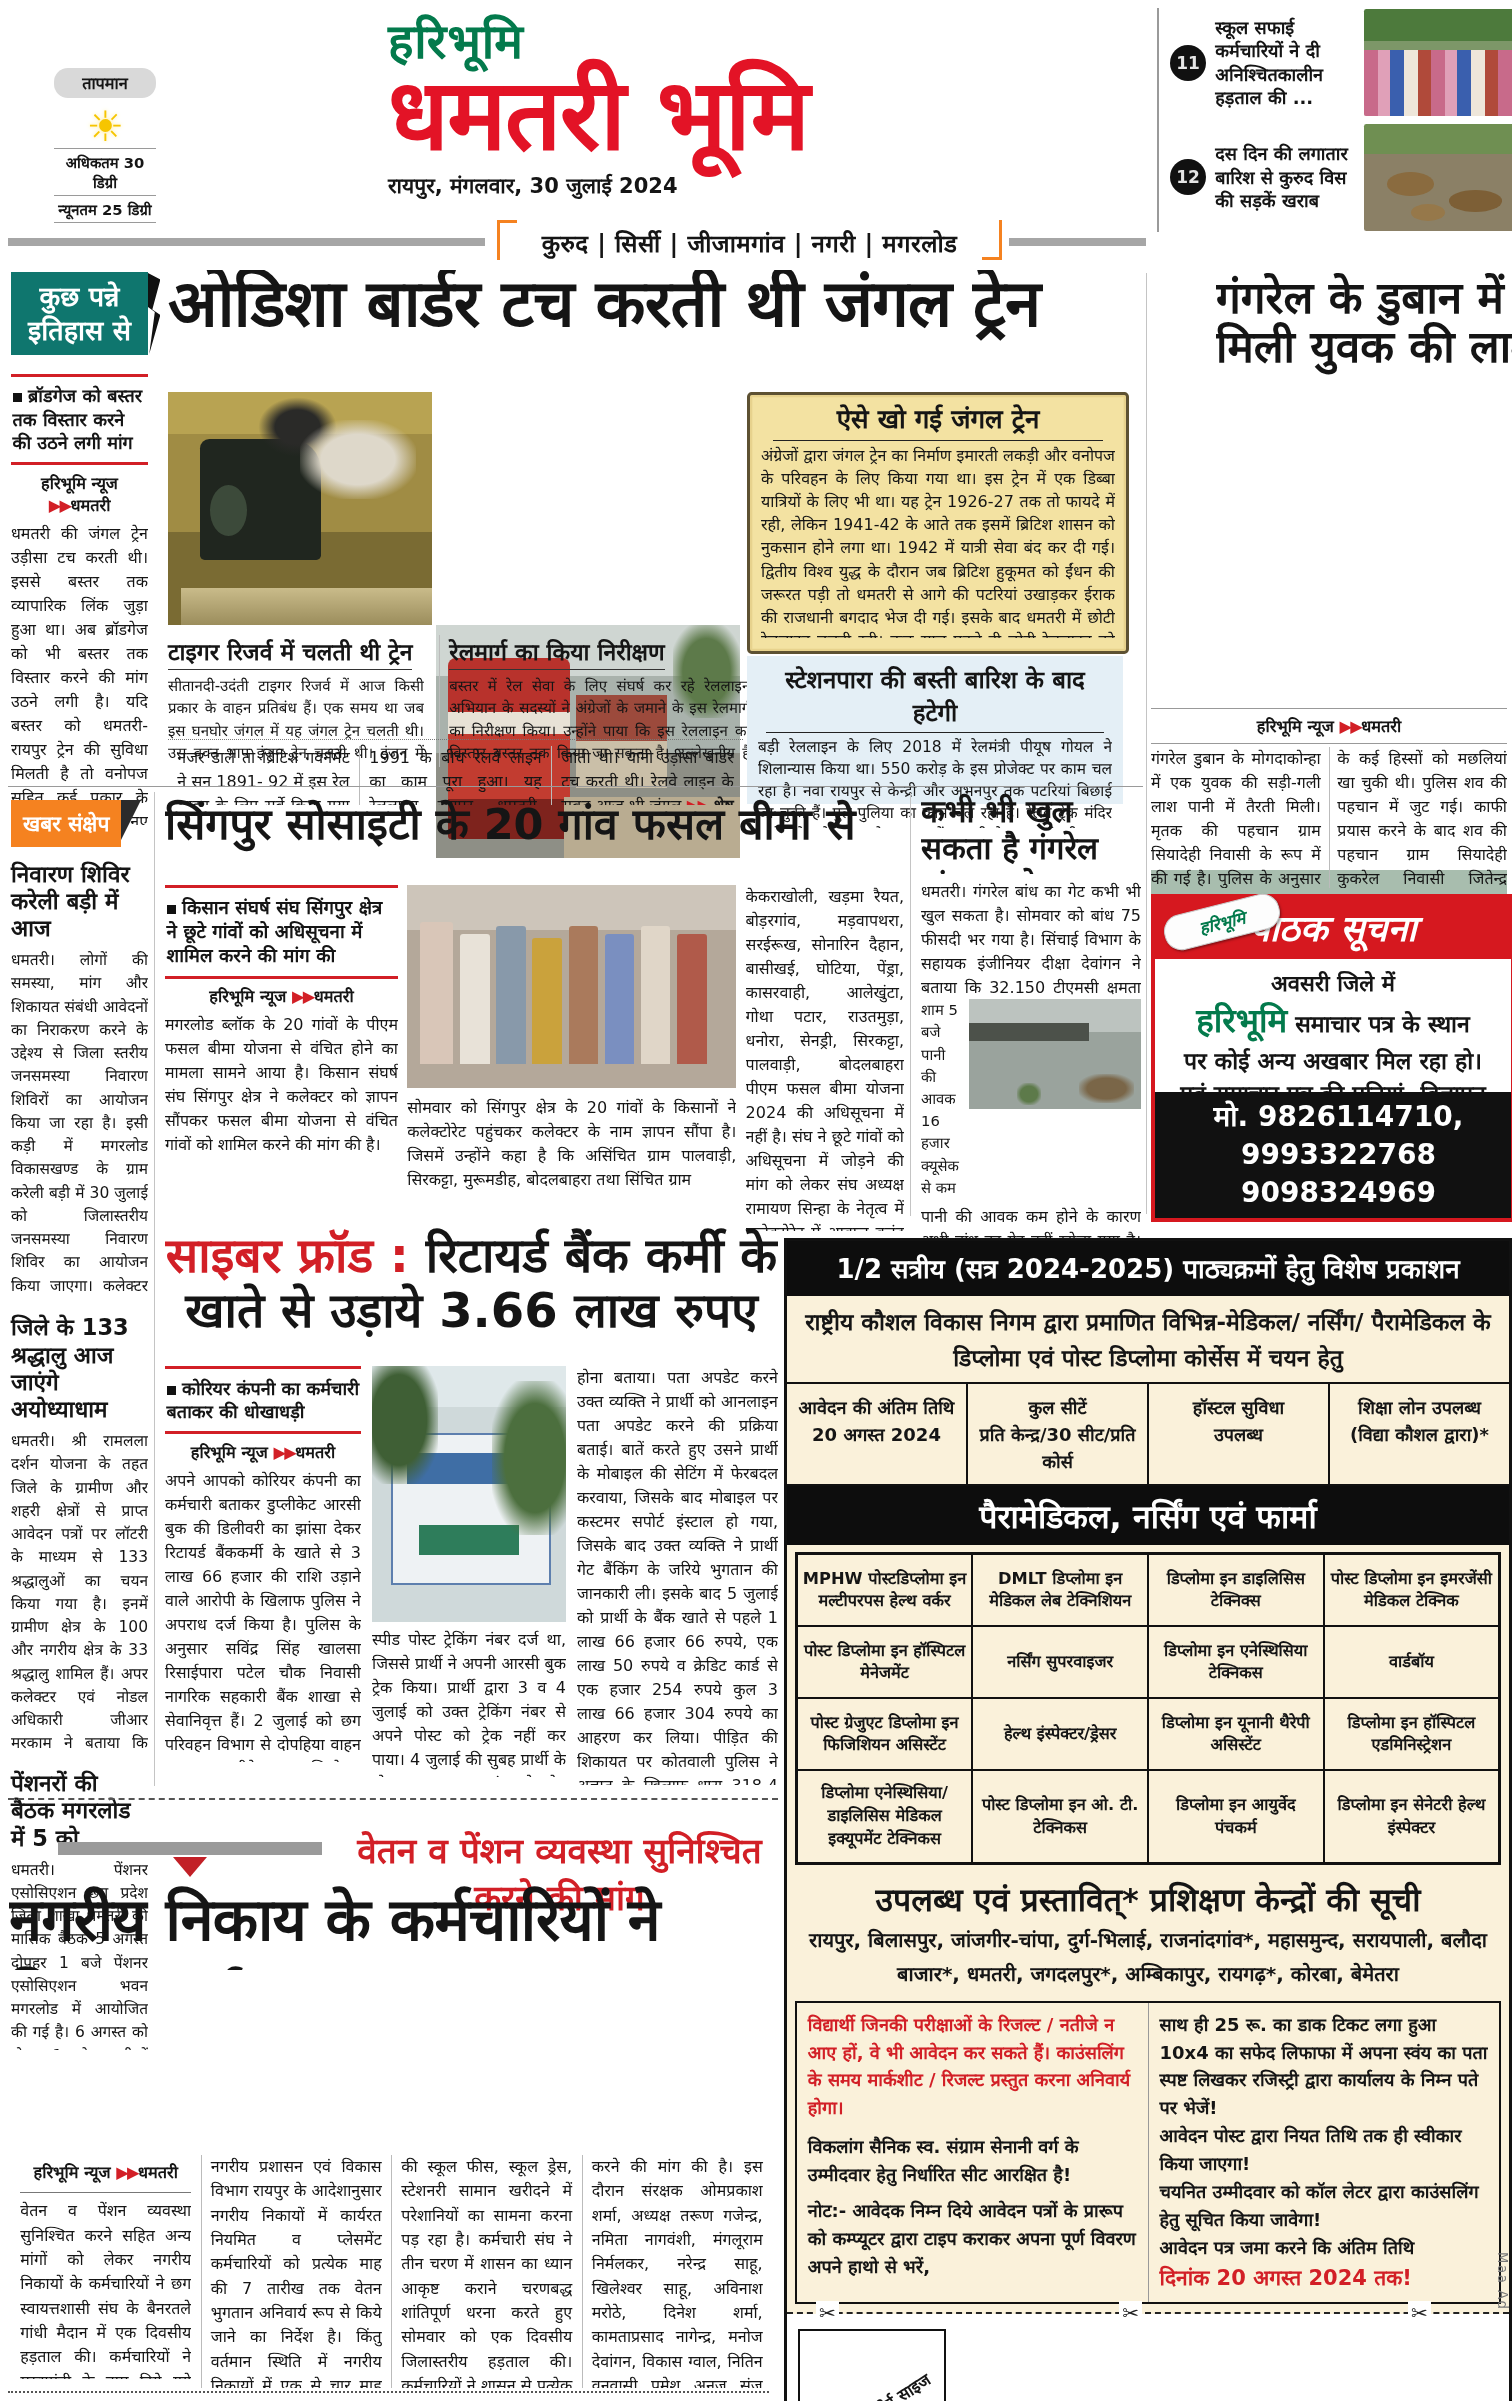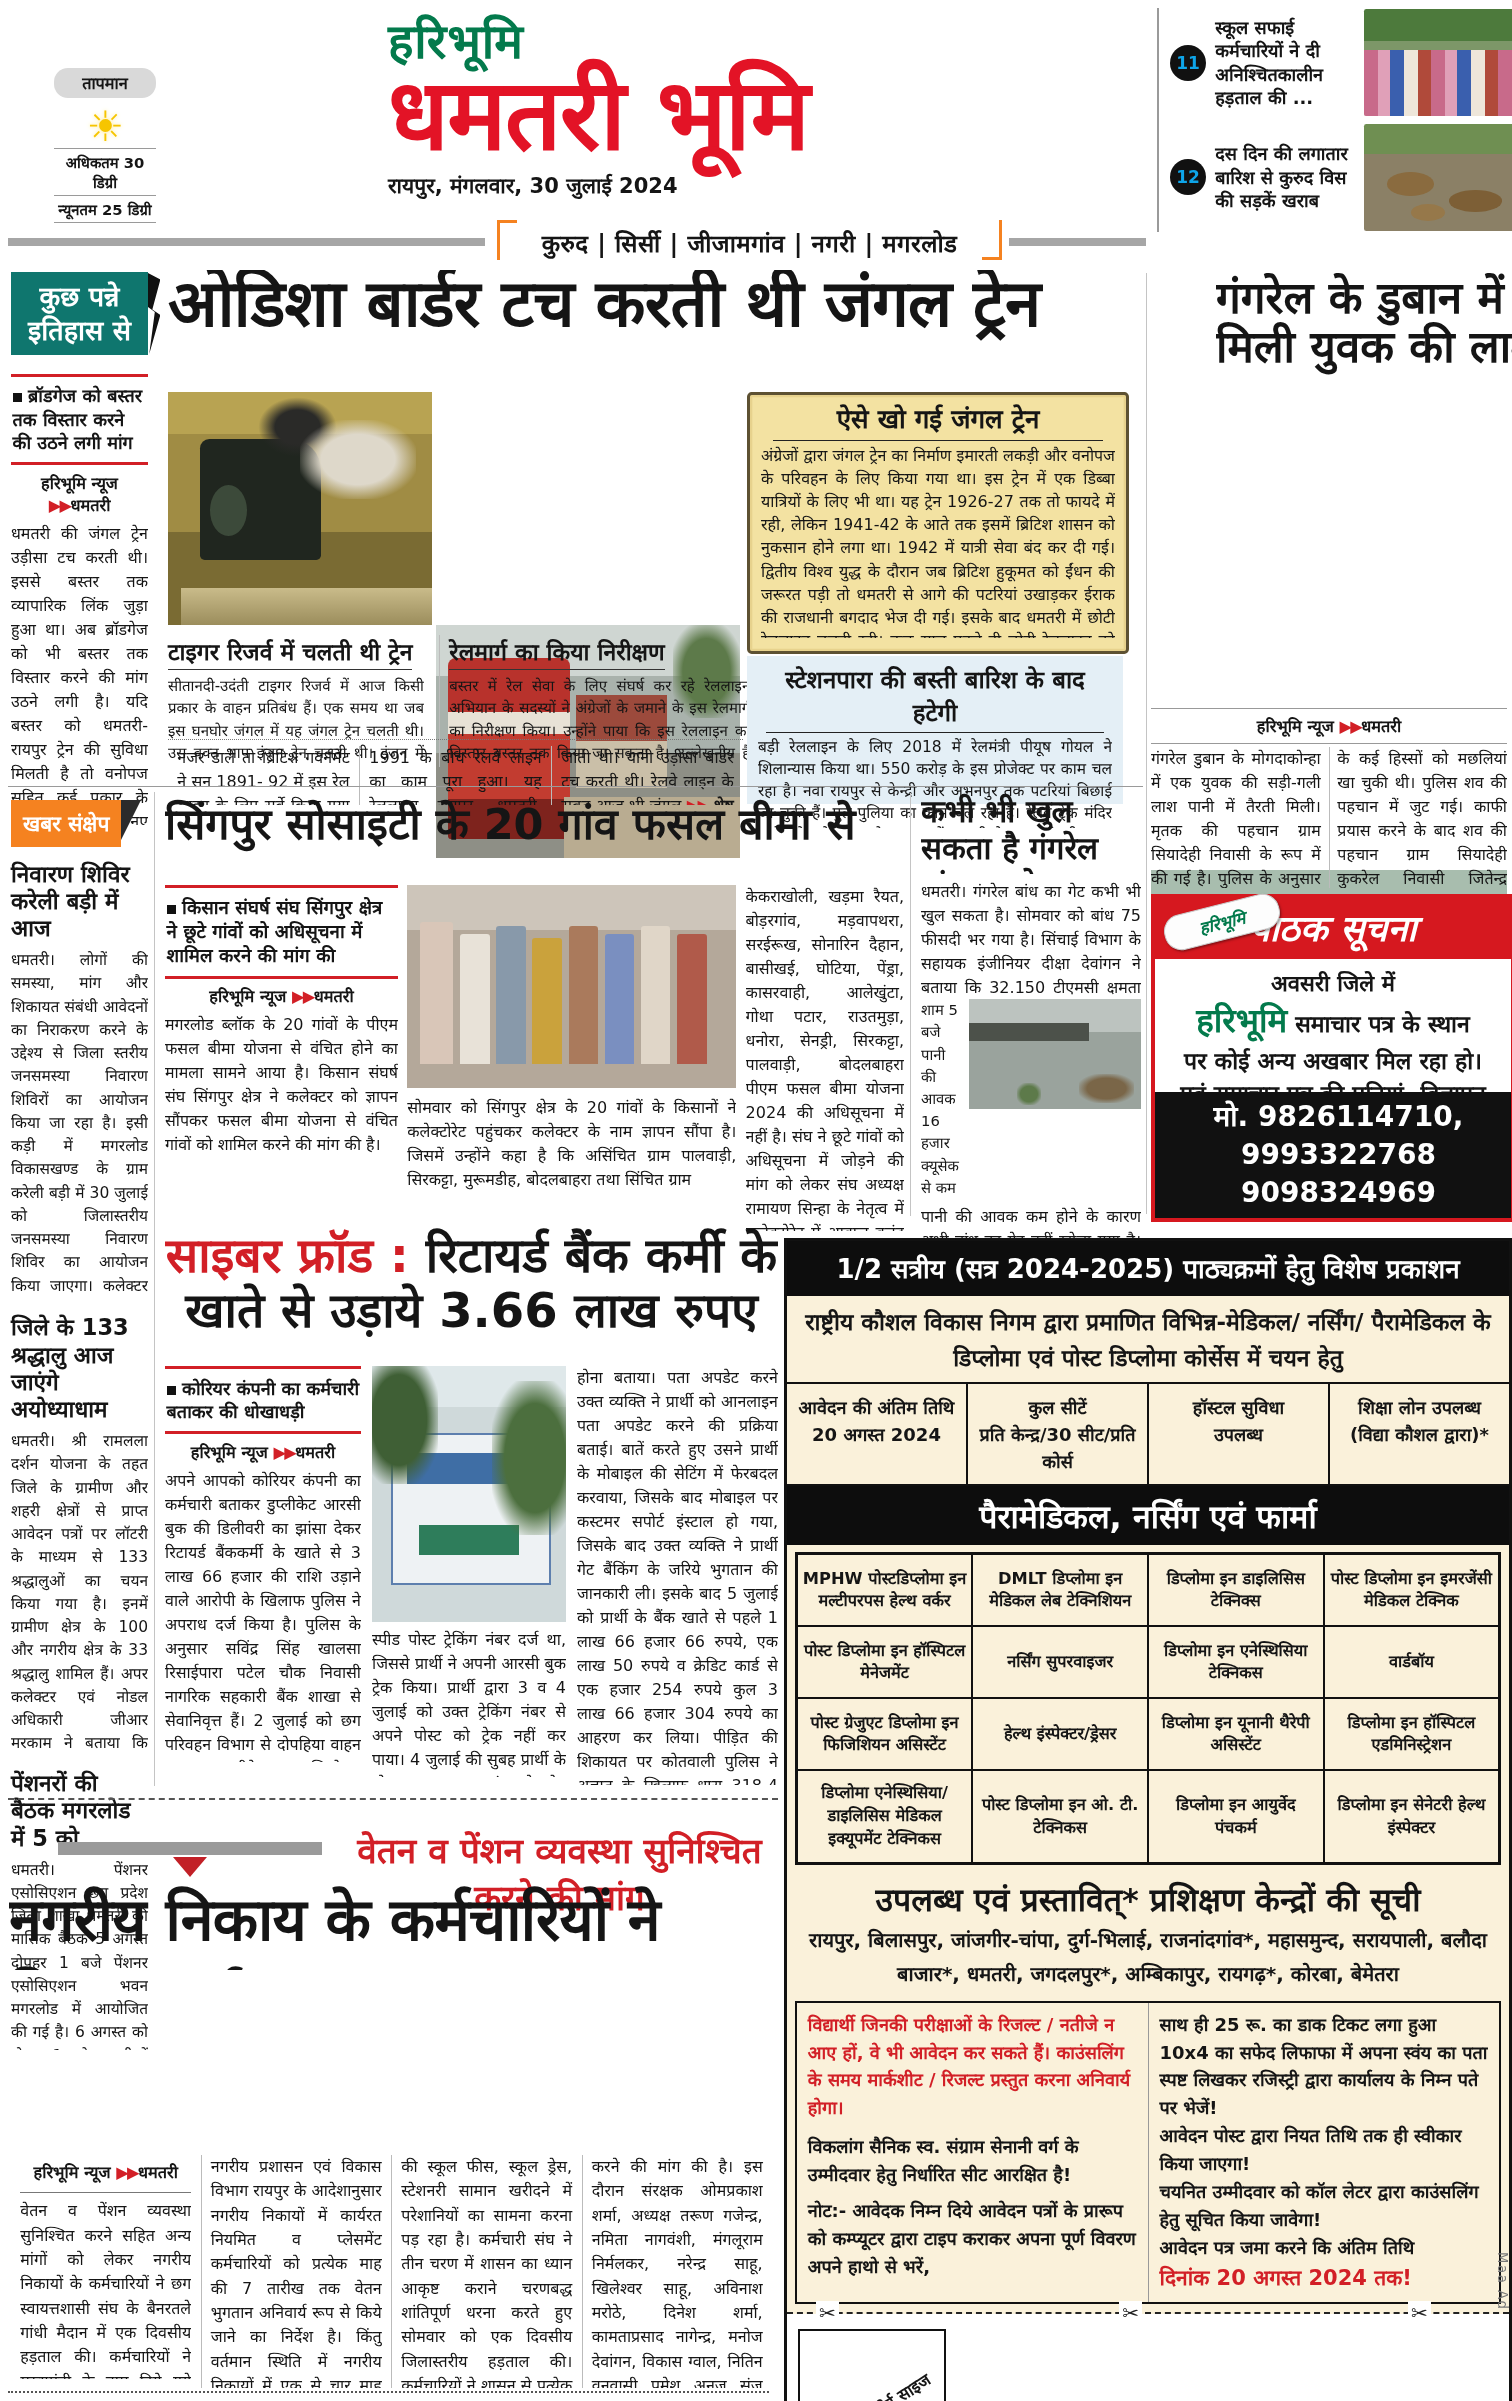--- a/index.html
+++ b/index.html
@@ -11,21 +11,21 @@
   .red{color:#d21f26}
   .hairline{border-top:0.8px solid #9a9a9a}
   
   .temp-pill{background:#d9d9d9;border-radius:14px;text-align:center;font-weight:bold;font-size:16.3px;padding:3.9px 0;}
   .sun{font-size:42px;color:#f6c500;text-shadow:0 0 4.7px #ffe98a;line-height:1;}
   .temp-line{font-size:14.8px;font-weight:bold;text-align:center;padding:3.1px 0;}
   .brand-top{color:#037a4c;font-size:48px;font-weight:bold;letter-spacing:0.8px;line-height:1;}
   .brand-main{color:#e31326;font-size:99px;font-weight:bold;line-height:1.02;letter-spacing:-1.6px;}
   .dateline{font-size:21px;font-weight:bold;}
   .brief-row{display:flex;align-items:center;gap:9.3px;}
-  .ncirc{width:36px;height:36px;border-radius:50%;background:#111;color:#0ea5e9;font-size:17px;font-weight:bold;
+  .ncirc{width:36px;height:36px;border-radius:50%;background:#111;color:#e5e5e5;font-size:17px;font-weight:bold;
          display:flex;align-items:center;justify-content:center;flex:0 0 36px;}
   .brief-txt{font-size:18px;font-weight:bold;line-height:1.3;}
   .brief-ph{width:155px;height:107px;border-radius:2.3px;flex:0 0 155px;position:relative;overflow:hidden;}
   .ph{position:relative;overflow:hidden;background:#999;}
   .graybar{background:#a6a6a6;height:7.8px;}
   .bracket{position:absolute;top:0;bottom:0;width:17px;}
   .bracket.l{left:0;border-left:3.9px solid #f58220;border-top:3.9px solid #f58220;}
   .bracket.r{right:0;border-right:3.9px solid #f58220;border-bottom:3.9px solid #f58220;}
   .cities{font-size:24px;font-weight:bold;letter-spacing:0.4px;}
   

